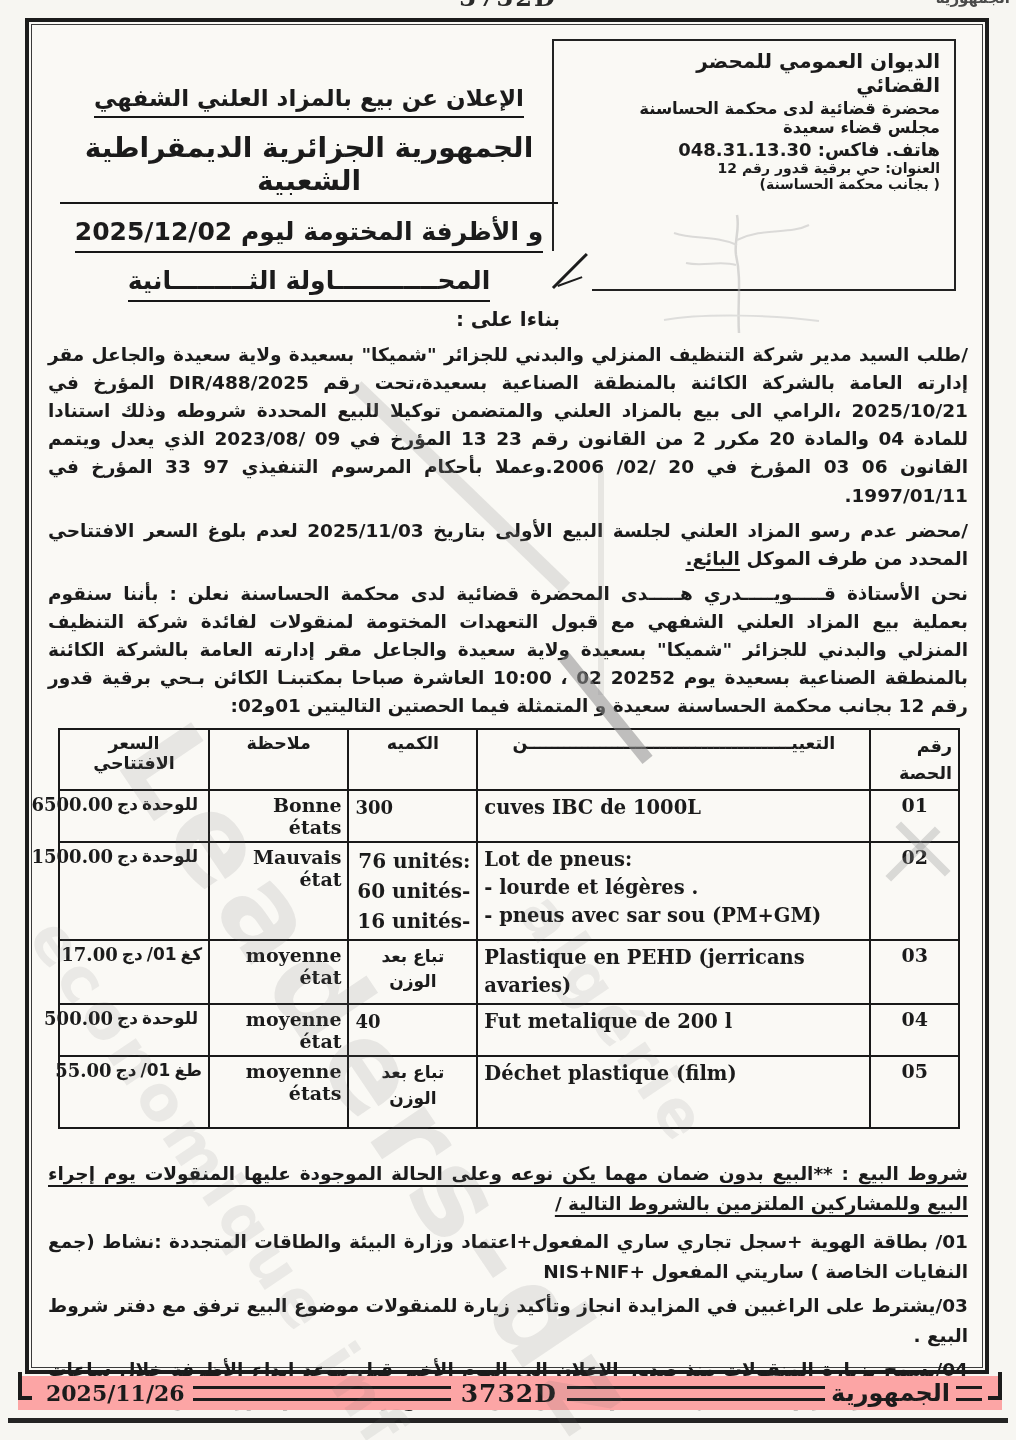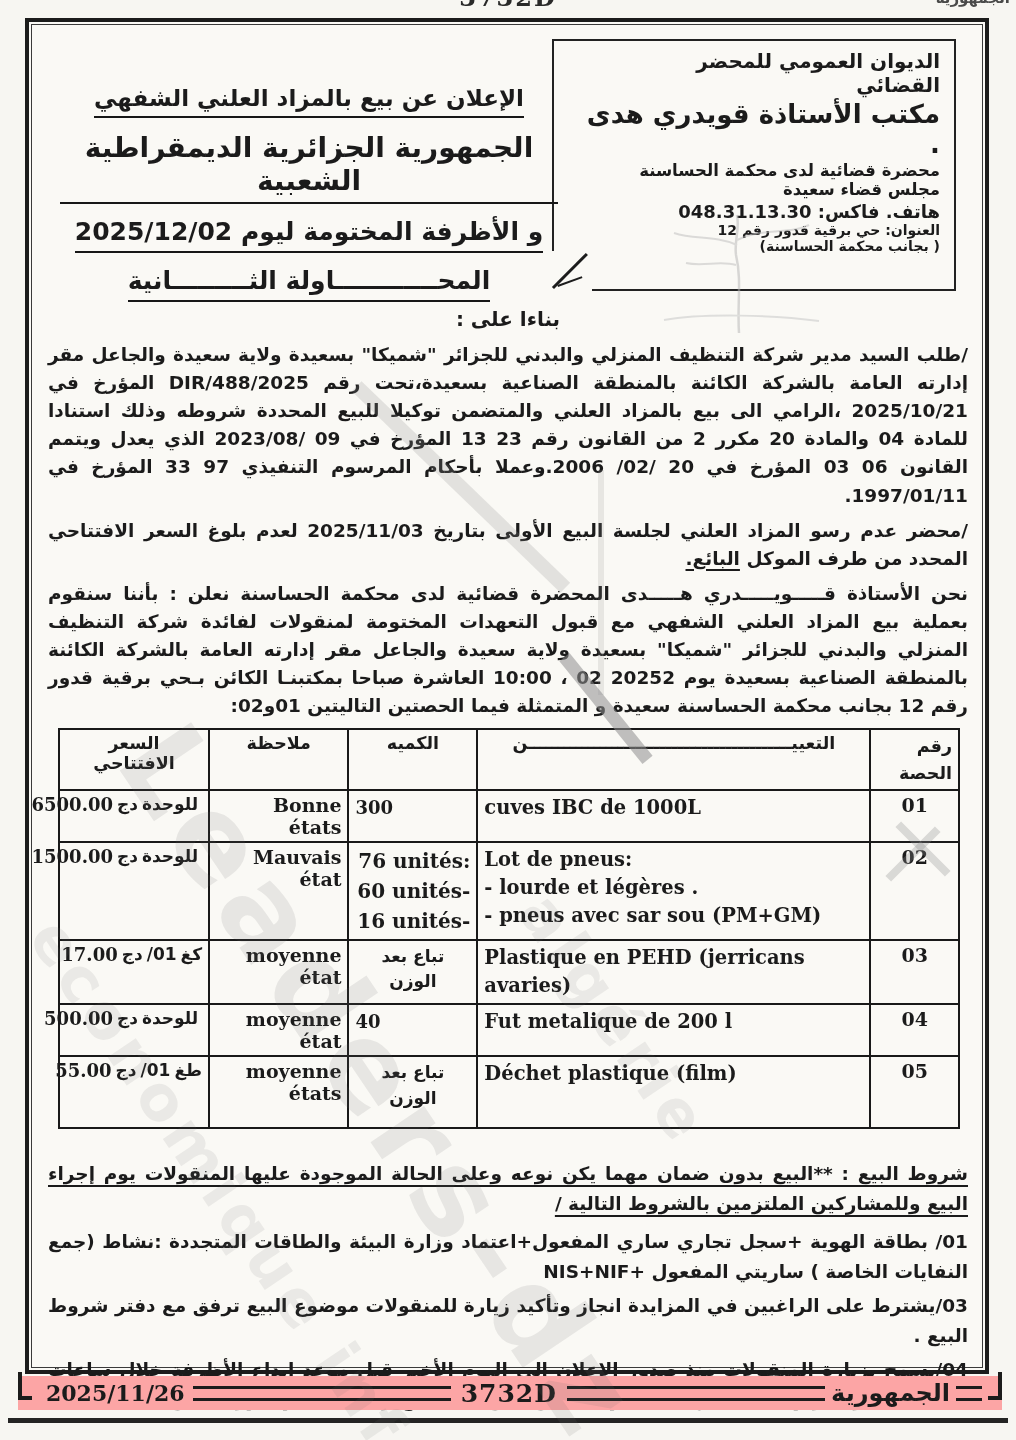--- a/index.html
+++ b/index.html
@@ -102,21 +102,20 @@
     </div>
   <div class="top-cut rightside">
       <span>الجمهورية</span>
     </div>
 
   <div class="frame">
     <div class="frame-inner">
 
       <div class="stamp-box">
         <div class="stamp-line1">الديوان العمومي للمحضر القضائي</div>
-        <div class="stamp-line2">مكتب الأستاذة قويدري هدى .</div>
         <div class="stamp-line3">محضرة قضائية لدى محكمة الحساسنة</div>
         <div class="stamp-line4">مجلس قضاء سعيدة</div>
         <div class="stamp-line5">هاتف. فاكس: 048.31.13.30</div>
         <div class="stamp-line6">العنوان: حي برقية قدور رقم 12</div>
         <div class="stamp-line7">( بجانب محكمة الحساسنة)</div>
         <svg class="tree-sketch" width="230" height="150" viewBox="0 0 230 150">
           <path d="M115,148 C113,120 118,95 112,70 C110,55 116,45 113,30" fill="none" stroke="#b5b5b5" stroke-width="2.5"></path>
           <path d="M113,60 C90,50 70,55 50,48 M113,55 C140,42 165,50 185,40 M112,80 C95,75 80,82 62,78" fill="none" stroke="#bdbdbd" stroke-width="2"></path>
           <path d="M40,135 C80,128 150,130 195,136" fill="none" stroke="#c4c4c4" stroke-width="2"></path>
         </svg>

